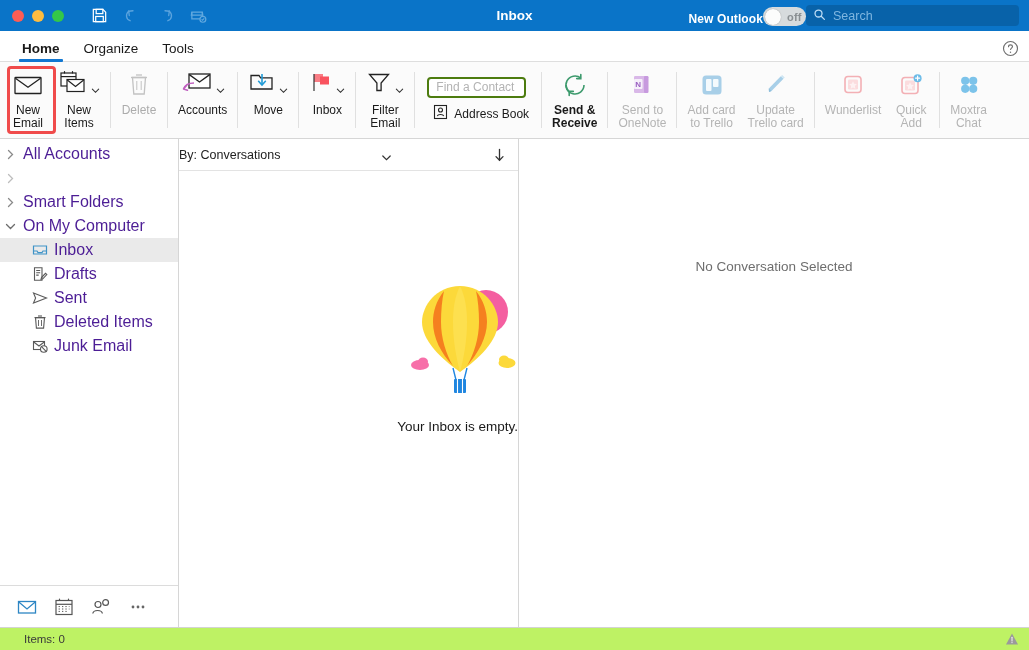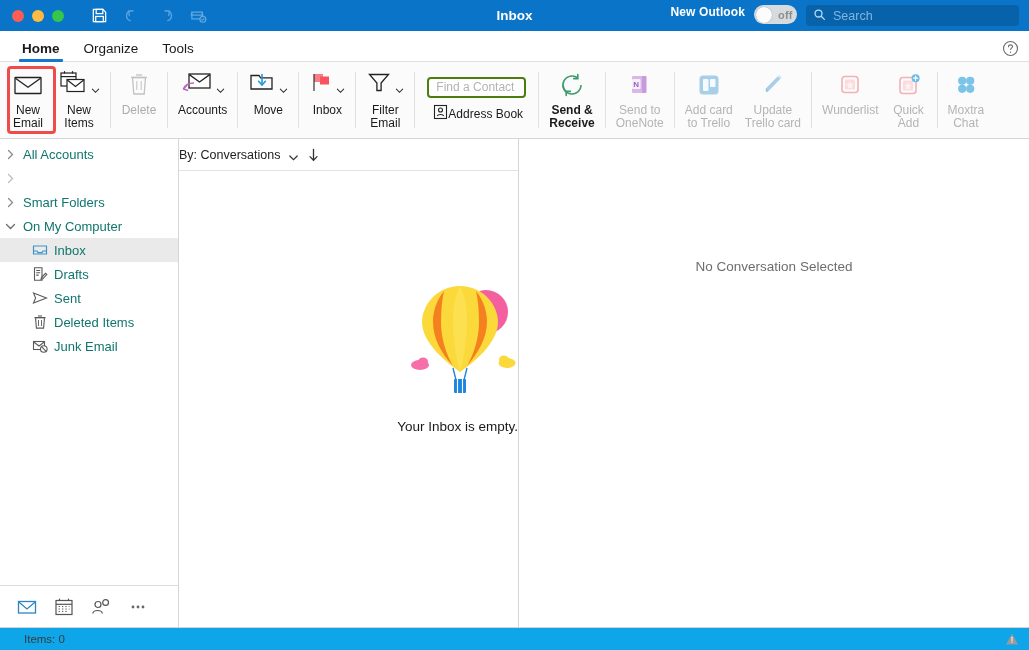--- a/index.html
+++ b/index.html
@@ -26,22 +26,22 @@
   .tb-icons { display: flex; align-items: center; gap: 14px; margin-left: 26px; }
   .tb-ic { width: 19px; height: 19px; display: block; }
   .tb-ic.dim { opacity: 0.55; }
 
   .win-title {
     position: absolute; left: 0; right: 0; text-align: center;
     color: #ffffff; font-size: 13.5px; font-weight: bold; pointer-events: none;
   }
 
   .tb-right {
-    margin-left: auto; display: flex; align-items: flex-start;
-    gap: 9px; padding-right: 10px; position: relative; z-index: 2;
+    margin-left: auto; display: flex; align-items: flex-end;
+    padding-right: 10px; position: relative; z-index: 2;
   }
   .newoutlook-label { color: #fff; font-size: 12px; font-weight: bold; letter-spacing: 0.1px; }
   .toggle {
     width: 43px; height: 19px; border-radius: 10px; background: #d7dbdd;
     display: flex; align-items: center; position: relative;
   }
   .toggle .knob {
     width: 16px; height: 16px; border-radius: 50%; background: #fcfcfc;
     margin-left: 2px; box-shadow: 0 0 1px rgba(0,0,0,.4);
   }
@@ -109,57 +109,57 @@
 
   .contactgroup {
     display: flex; flex-direction: column; justify-content: center;
     padding: 0 8px; gap: 6px;
   }
   .findcontact {
     width: 99px; height: 21px; border: 2px solid #4d7c0f; border-radius: 4px;
     background: #fff; display: flex; align-items: center; padding: 0 7px;
   }
   .findcontact span { font-size: 12px; color: #b3b3b3; }
-  .addressbook { display: flex; align-items: center; padding-left: 6px; }
+  .addressbook { display: flex; align-items: center; gap: 6px; padding-left: 6px; }
   .addressbook .ab-label { font-size: 12px; color: #1a1a1a; }
 
   
   .body { flex: 1; display: flex; min-height: 0; }
 
   
   .sidebar {
     width: 179px; flex: none; background: #ffffff;
     border-right: 1px solid #d6d6d6; display: flex; flex-direction: column;
   }
   .folders { flex: 1; padding-top: 3px; overflow: hidden; }
   .frow {
     height: 24px; display: flex; align-items: center; gap: 6px;
     padding-left: 4px; font-size: 13px; color: #111;
   }
   .frow.header { padding-left: 4px; }
   .frow.sub { padding-left: 32px; }
   .frow.sel { background: #eaeaea; }
   .chev { width: 13px; height: 13px; flex: none; display: block; }
   .fic { width: 16px; height: 16px; flex: none; display: block; }
-  .flabel { font-size: 13px; color: #0f766e; white-space: nowrap; }
+  .flabel { font-size: 16px; color: #4c1d95; white-space: nowrap; }
 
   .sidebar-foot {
     height: 42px; border-top: 1px solid #dcdcdc; display: flex;
     align-items: center; gap: 17px; padding-left: 17px; flex: none;
   }
   .sfoot-ic { width: 20px; height: 20px; display: block; }
 
   
   .msglist {
     width: 340px; flex: none; background: #ffffff;
     border-right: 1px solid #d6d6d6; display: flex; flex-direction: column;
   }
   .msglist-head {
     height: 32px; flex: none; display: flex; align-items: center;
-    justify-content: flex-start; gap: 8px; padding-right: 12px;
+    justify-content: space-between; gap: 8px; padding-right: 12px;
     border-bottom: 1px solid #e3e3e3; background: #fff;
   }
   .sortby { font-size: 12.5px; color: #222; }
   .sorticon { width: 11px; height: 11px; display: block; }
   .arrowdown { width: 13px; height: 14px; display: block; }
 
   .empty-wrap {
     flex: 1; display: flex; flex-direction: column;
     align-items: flex-end; padding-top: 103px;
   }
@@ -168,21 +168,21 @@
 
   
   .reading {
     flex: 1; background: #ffffff; display: flex;
     align-items: flex-start; justify-content: center; padding-top: 120px;
   }
   .noconv { font-size: 13.5px; color: #6e6e6e; }
 
   
   .statusbar {
-    height: 23px; flex: none; background: #0ea5e9;
+    height: 23px; flex: none; background: #bef264;
     border-top: 1px solid #d3d3d3; display: flex; align-items: center;
     padding: 0 10px 0 24px;
   }
   .status-text { font-size: 11.5px; color: #3a3a3a; }
   .warn { margin-left: auto; }
   .warn svg { width: 14px; height: 14px; display: block; }
 </style>
 </head>
 <body>
 

